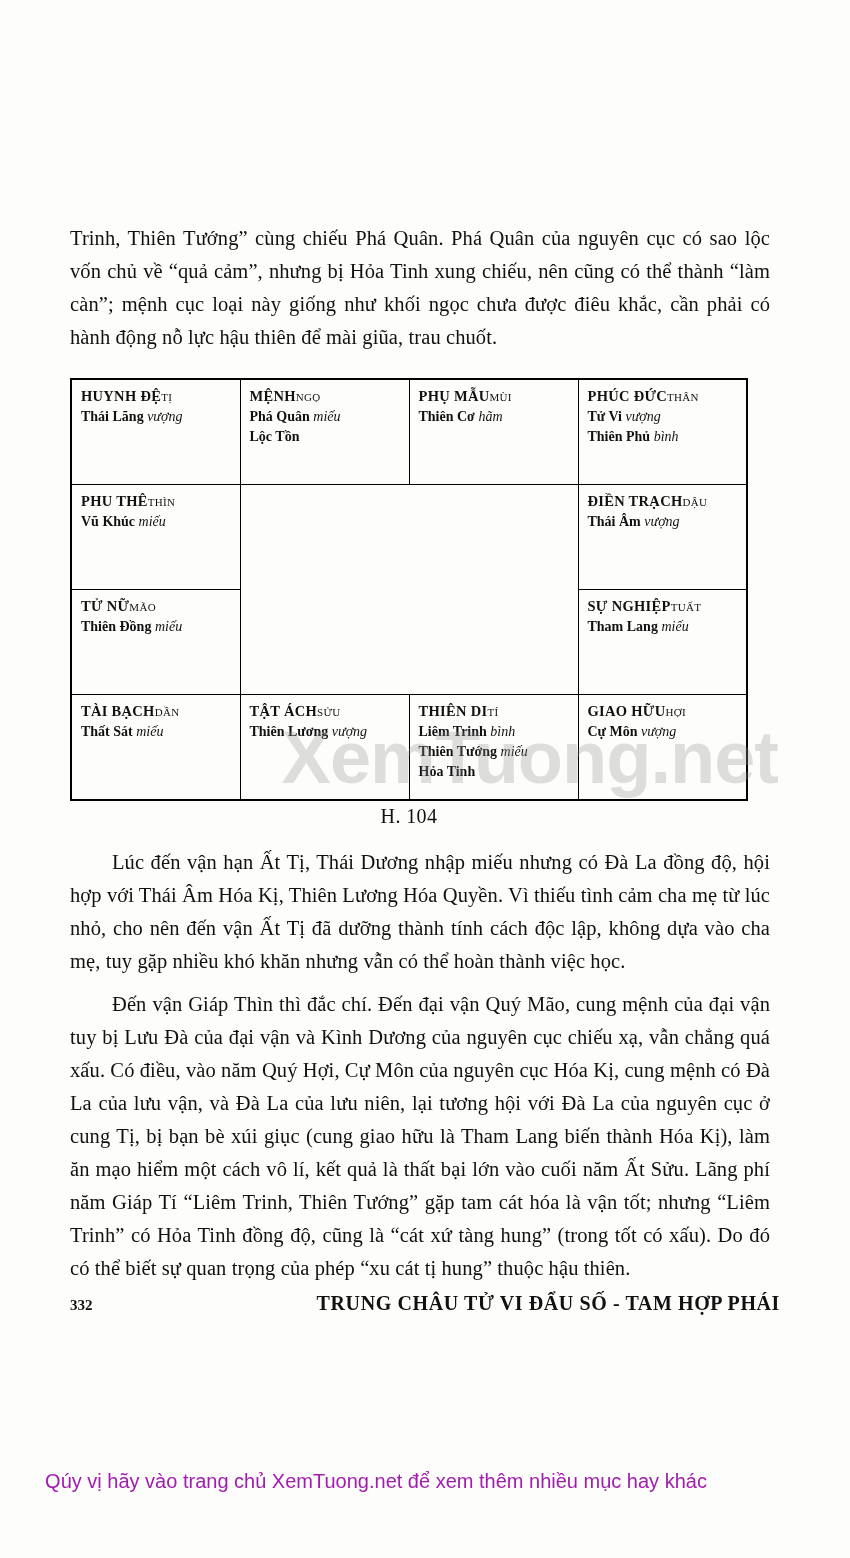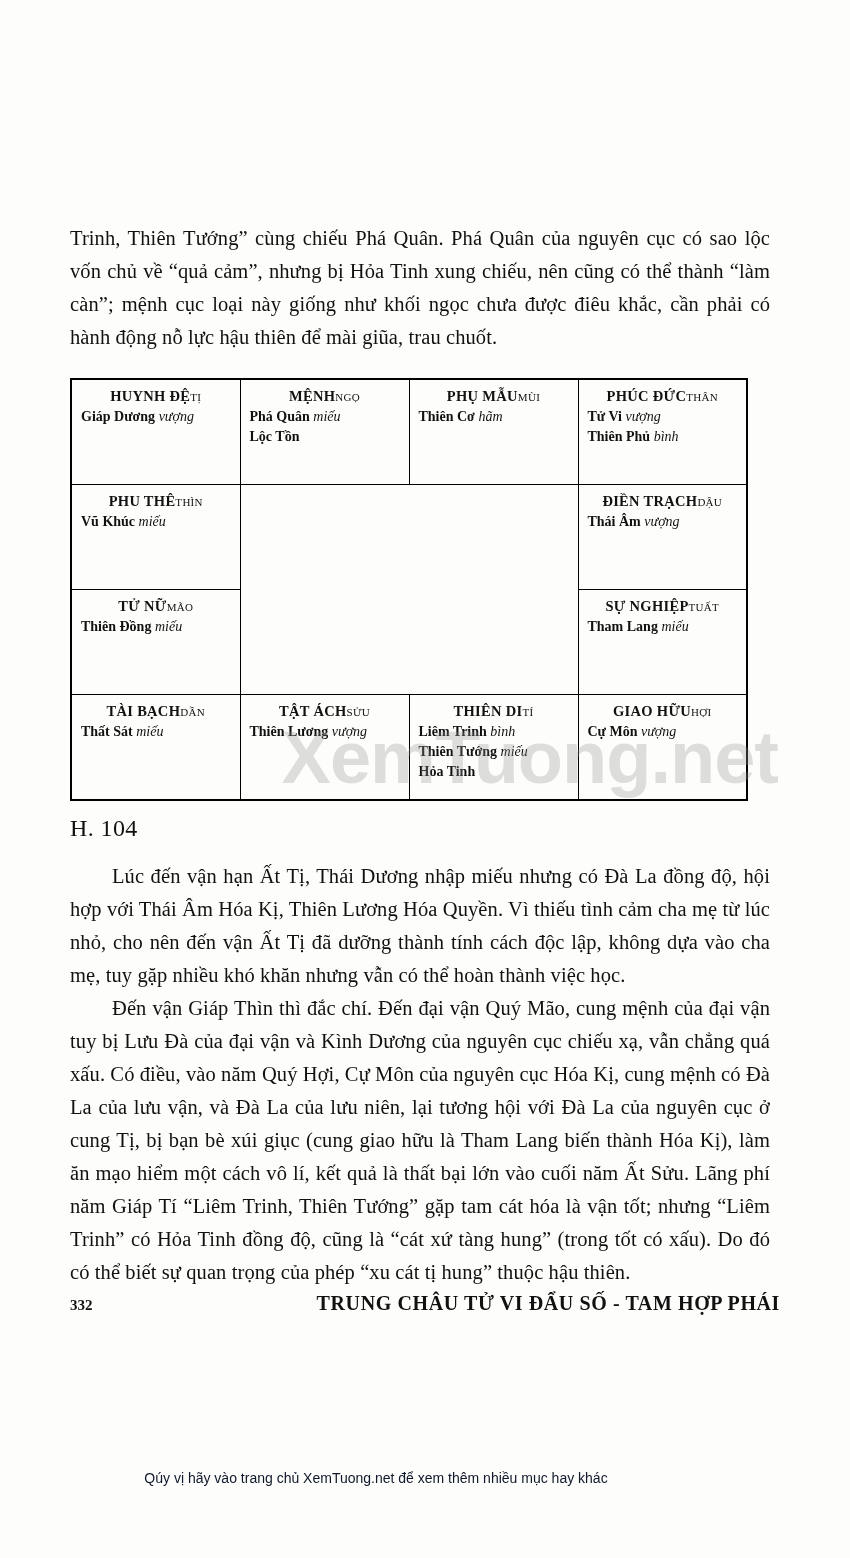--- a/index.html
+++ b/index.html
@@ -31,42 +31,42 @@
     font-size: 20.5px;
     line-height: 33px;
     text-align: justify;
     margin: 0 0 0 0;
     letter-spacing: 0.1px;
   }
   .para.indent {
     text-indent: 42px;
   }
   .para + .para {
-    margin-top: 0px;
+    margin-top: 10px;
   }
   
   .chart-wrap {
     margin-top: 24px;
     width: 678px;
   }
   .chart {
     border: 2.5px solid #000;
     border-collapse: collapse;
     width: 678px;
     table-layout: fixed;
   }
   .chart td {
     border: 1.5px solid #000;
     vertical-align: top;
     padding: 8px 9px 10px 9px;
     height: 86px;
   }
   .cell-head {
     display: flex;
-    justify-content: center;
+    justify-content: flex-start;
     align-items: baseline;
     font-size: 14.5px;
     font-weight: bold;
     letter-spacing: 0.3px;
   }
   .cell-branch {
     font-size: 11px;
     font-weight: normal;
     letter-spacing: 0.3px;
   }
@@ -77,22 +77,23 @@
     line-height: 17px;
   }
   .star .q {
     font-weight: normal;
     font-style: italic;
   }
   .center-cell {
     border-top: 1.5px solid #000 !important;
   }
   .chart-caption {
-    font-size: 24px;
-    margin-top: 14px;
+    text-align: center;
+    font-size: 20px;
+    margin-top: 4px;
     letter-spacing: 0.4px;
   }
   .body-after {
     margin-top: 18px;
   }
   
   .footer {
     position: absolute;
     left: 70px;
     right: 70px;
@@ -126,43 +127,43 @@
     white-space: nowrap;
   }
   
   .banner {
     position: absolute;
     left: 0;
     top: 1470px;
     width: 752px;
     text-align: center;
     font-family: "Liberation Sans", sans-serif;
-    font-size: 14px;
-    color: #0f172a;
+    font-size: 20px;
+    color: #a21caf;
   }
 </style>
 </head>
 <body>
 
 <div class="page">
 
   <div class="content">
 
     <p class="para">Trinh, Thiên Tướng” cùng chiếu Phá Quân. Phá Quân của nguyên cục có sao lộc vốn chủ về “quả cảm”, nhưng bị Hỏa Tinh xung chiếu, nên cũng có thể thành “làm càn”; mệnh cục loại này giống như khối ngọc chưa được điêu khắc, cần phải có hành động nỗ lực hậu thiên để mài giũa, trau chuốt.</p>
 
     <div class="chart-wrap">
       <table class="chart">
         <tbody>
             <tr>
           <td>
             <div class="cell-head">
               <span>HUYNH ĐỆ</span>
               <span class="cell-branch">TỊ</span>
             </div>
-            <div class="star"><span>Giáp Dương</span> <span class="q">vượng</span></div>
+            <div class="star"><span>Thái Lãng</span> <span class="q">vượng</span></div>
           </td>
           <td>
             <div class="cell-head">
               <span>MỆNH</span>
               <span class="cell-branch">NGỌ</span>
             </div>
             <div class="star"><span>Phá Quân</span> <span class="q">miếu</span></div>
             <div class="star"><span>Lộc Tồn</span></div>
           </td>
           <td>

